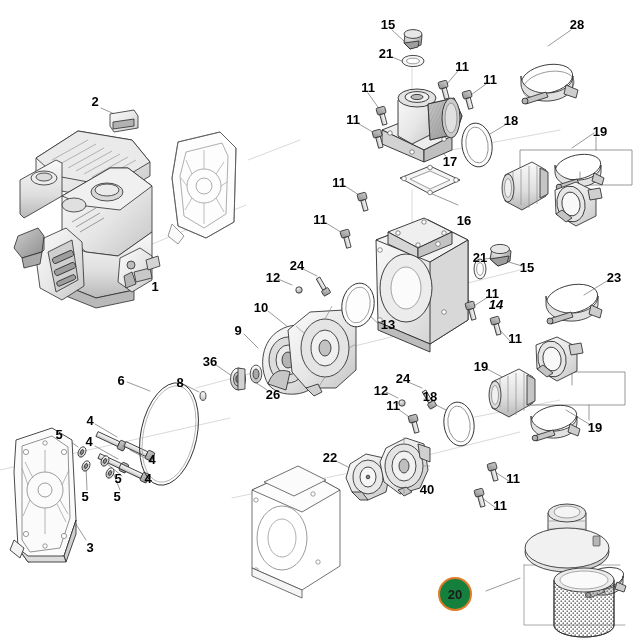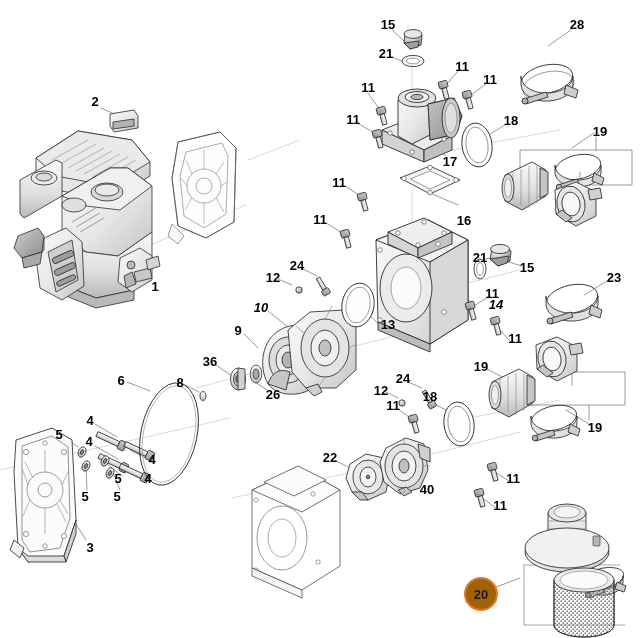--- a/index.html
+++ b/index.html
@@ -654,21 +654,21 @@
     <span class="callout-label" style="left:89px;  top:441px;">4</span>
     <span class="callout-label" style="left:152px; top:459px;">4</span>
     <span class="callout-label" style="left:148px; top:478px;">4</span>
     <span class="callout-label" style="left:59px;  top:434px;">5</span>
     <span class="callout-label" style="left:85px;  top:496px;">5</span>
     <span class="callout-label" style="left:117px; top:496px;">5</span>
     <span class="callout-label" style="left:118px; top:478px;">5</span>
     <span class="callout-label" style="left:121px; top:380px;">6</span>
     <span class="callout-label" style="left:180px; top:382px;">8</span>
     <span class="callout-label" style="left:238px; top:330px;">9</span>
-    <span class="callout-label" style="left:261px; top:307px;font-style:italic;">10</span>
+    <span class="callout-label" style="left:261px; top:307px;">10</span>
     <span class="callout-label" style="left:339px; top:182px;">11</span>
     <span class="callout-label" style="left:320px; top:219px;">11</span>
     <span class="callout-label" style="left:368px; top:87px;">11</span>
     <span class="callout-label" style="left:462px; top:66px;">11</span>
     <span class="callout-label" style="left:490px; top:79px;">11</span>
     <span class="callout-label" style="left:353px; top:119px;">11</span>
     <span class="callout-label" style="left:492px; top:293px;">11</span>
     <span class="callout-label" style="left:515px; top:338px;">11</span>
     <span class="callout-label" style="left:393px; top:405px;">11</span>
     <span class="callout-label" style="left:513px; top:478px;">11</span>
@@ -691,17 +691,17 @@
     <span class="callout-label" style="left:330px; top:457px;">22</span>
     <span class="callout-label" style="left:427px; top:489px;">40</span>
     <span class="callout-label" style="left:297px; top:265px;">24</span>
     <span class="callout-label" style="left:403px; top:378px;">24</span>
     <span class="callout-label" style="left:210px; top:361px;">36</span>
     <span class="callout-label" style="left:273px; top:394px;">26</span>
     <span class="callout-label" style="left:614px; top:277px;">23</span>
     <span class="callout-label" style="left:577px; top:24px;">28</span>
   </div>
 
-  <div class="callout-highlight" id="highlight-20" style="left: 481px; top: 594px; background: #a16207; border: 2px solid rgb(224, 123, 40); width: 34px; height: 34px;">
+  <div class="callout-highlight" id="highlight-20" style="left: 455px; top: 594px; background: #15803d; border: 2px solid rgb(224, 123, 40); width: 34px; height: 34px;">
     <span class="hl-text" style="color: rgb(26, 26, 26);">20</span>
   </div>
 
 </div>
 
 </body></html>

